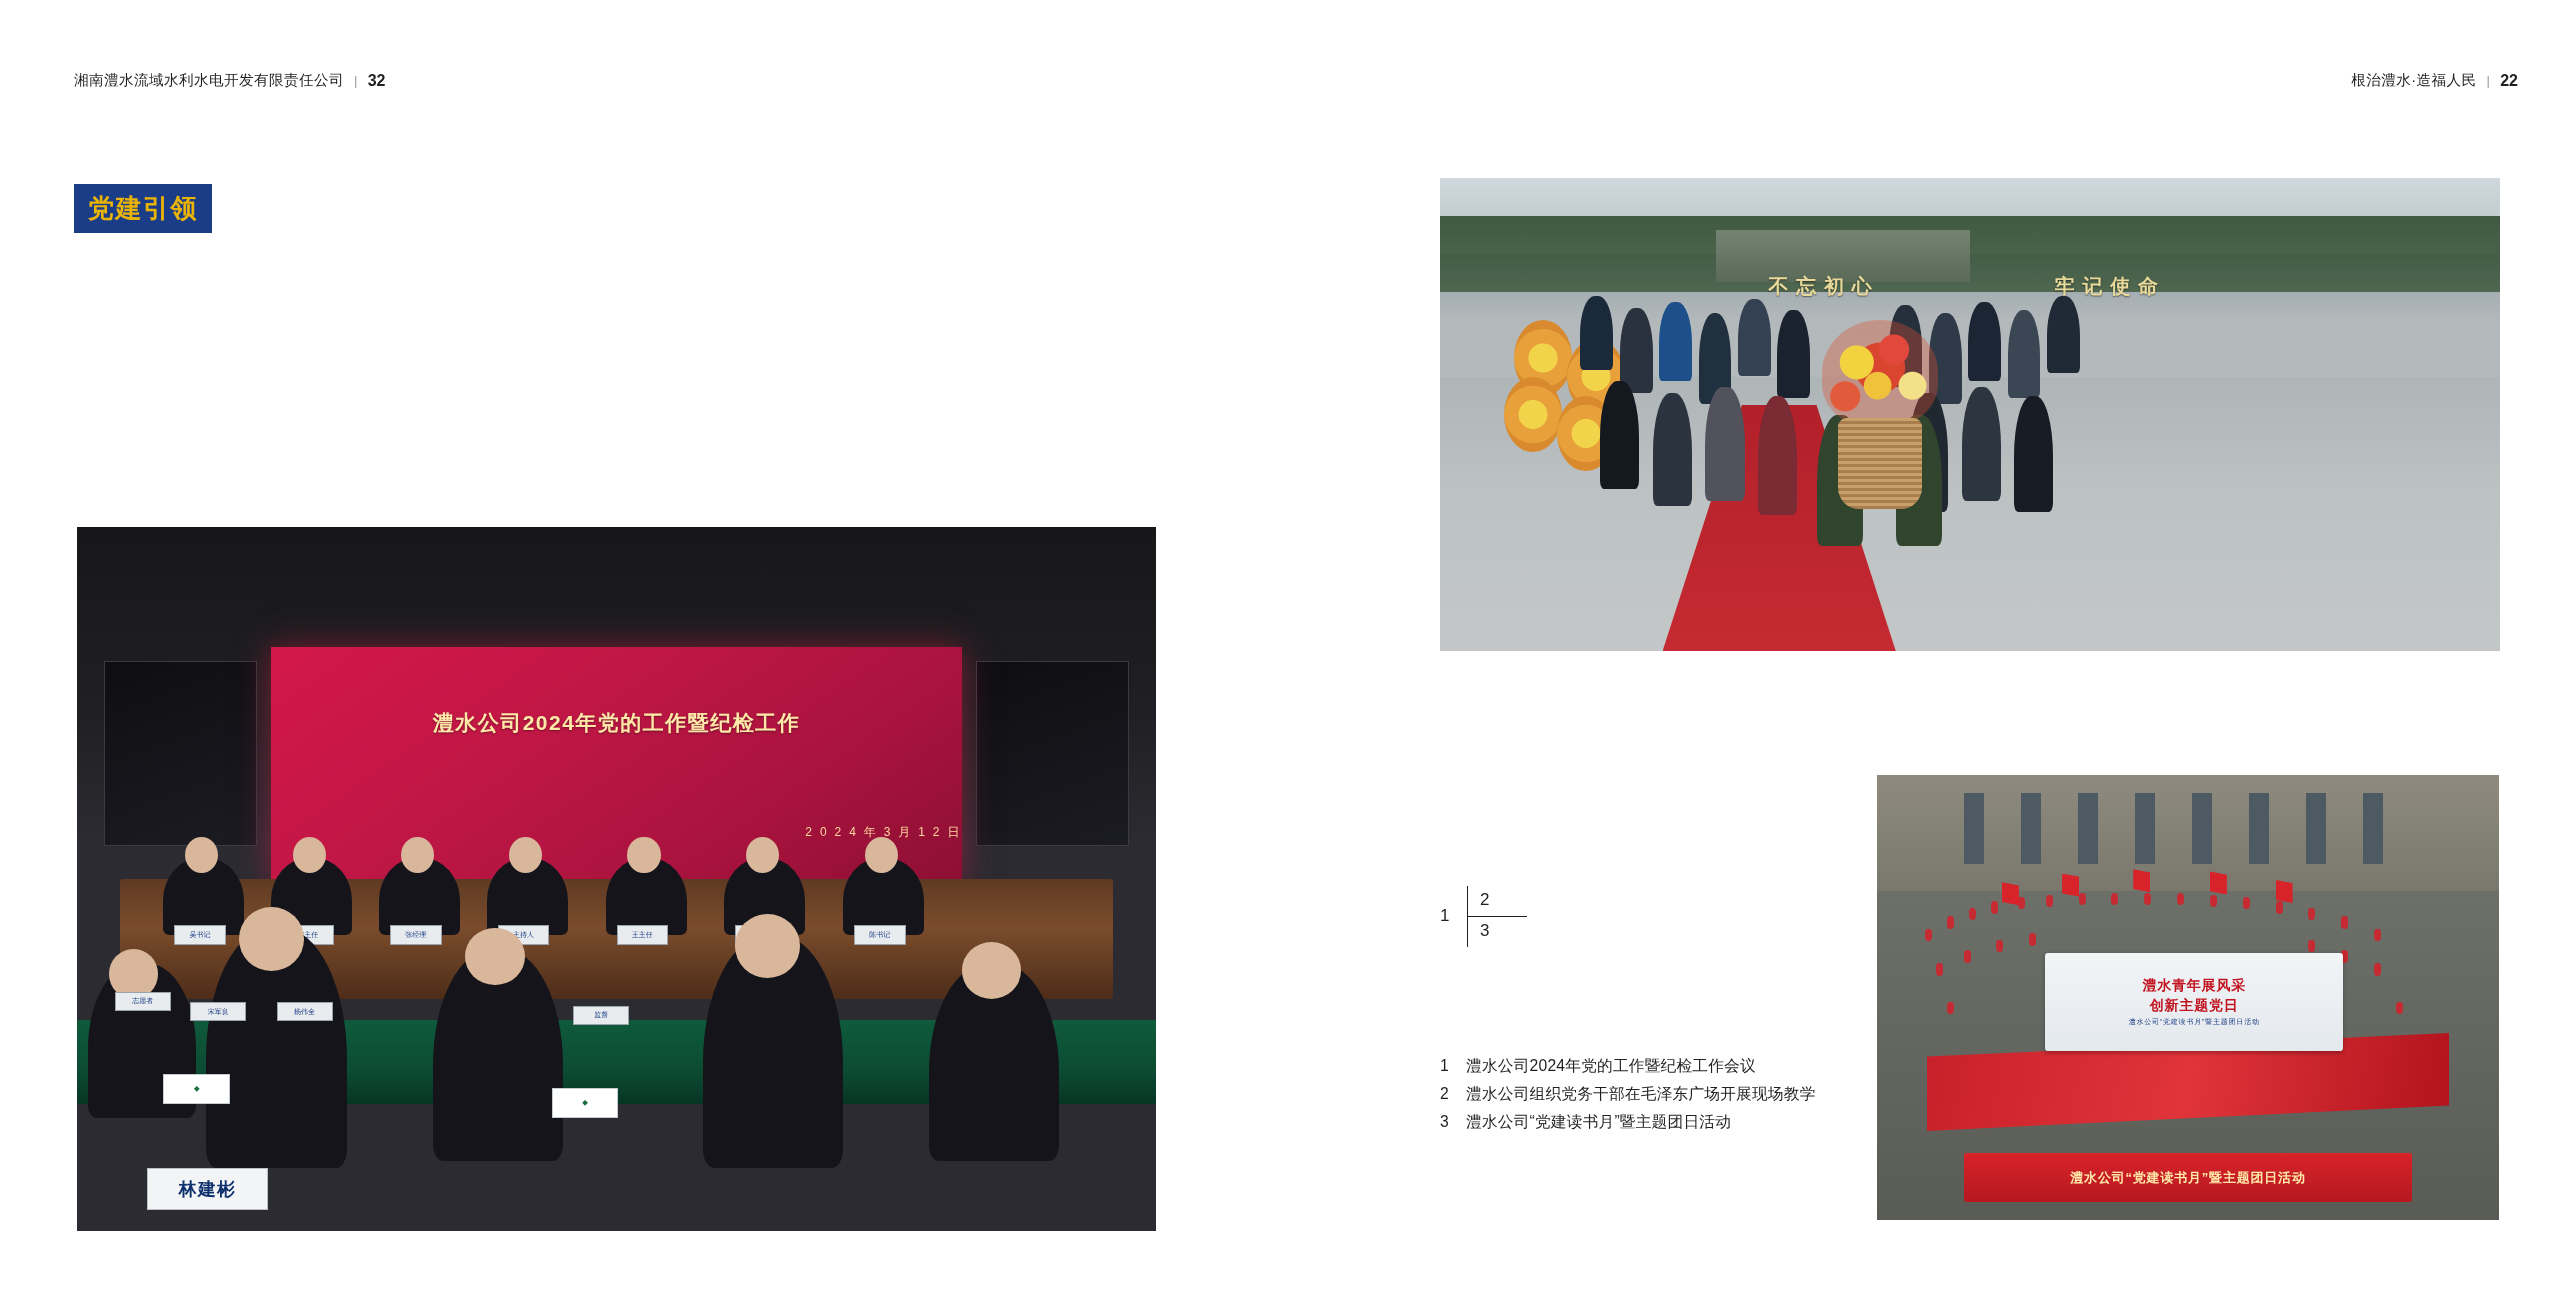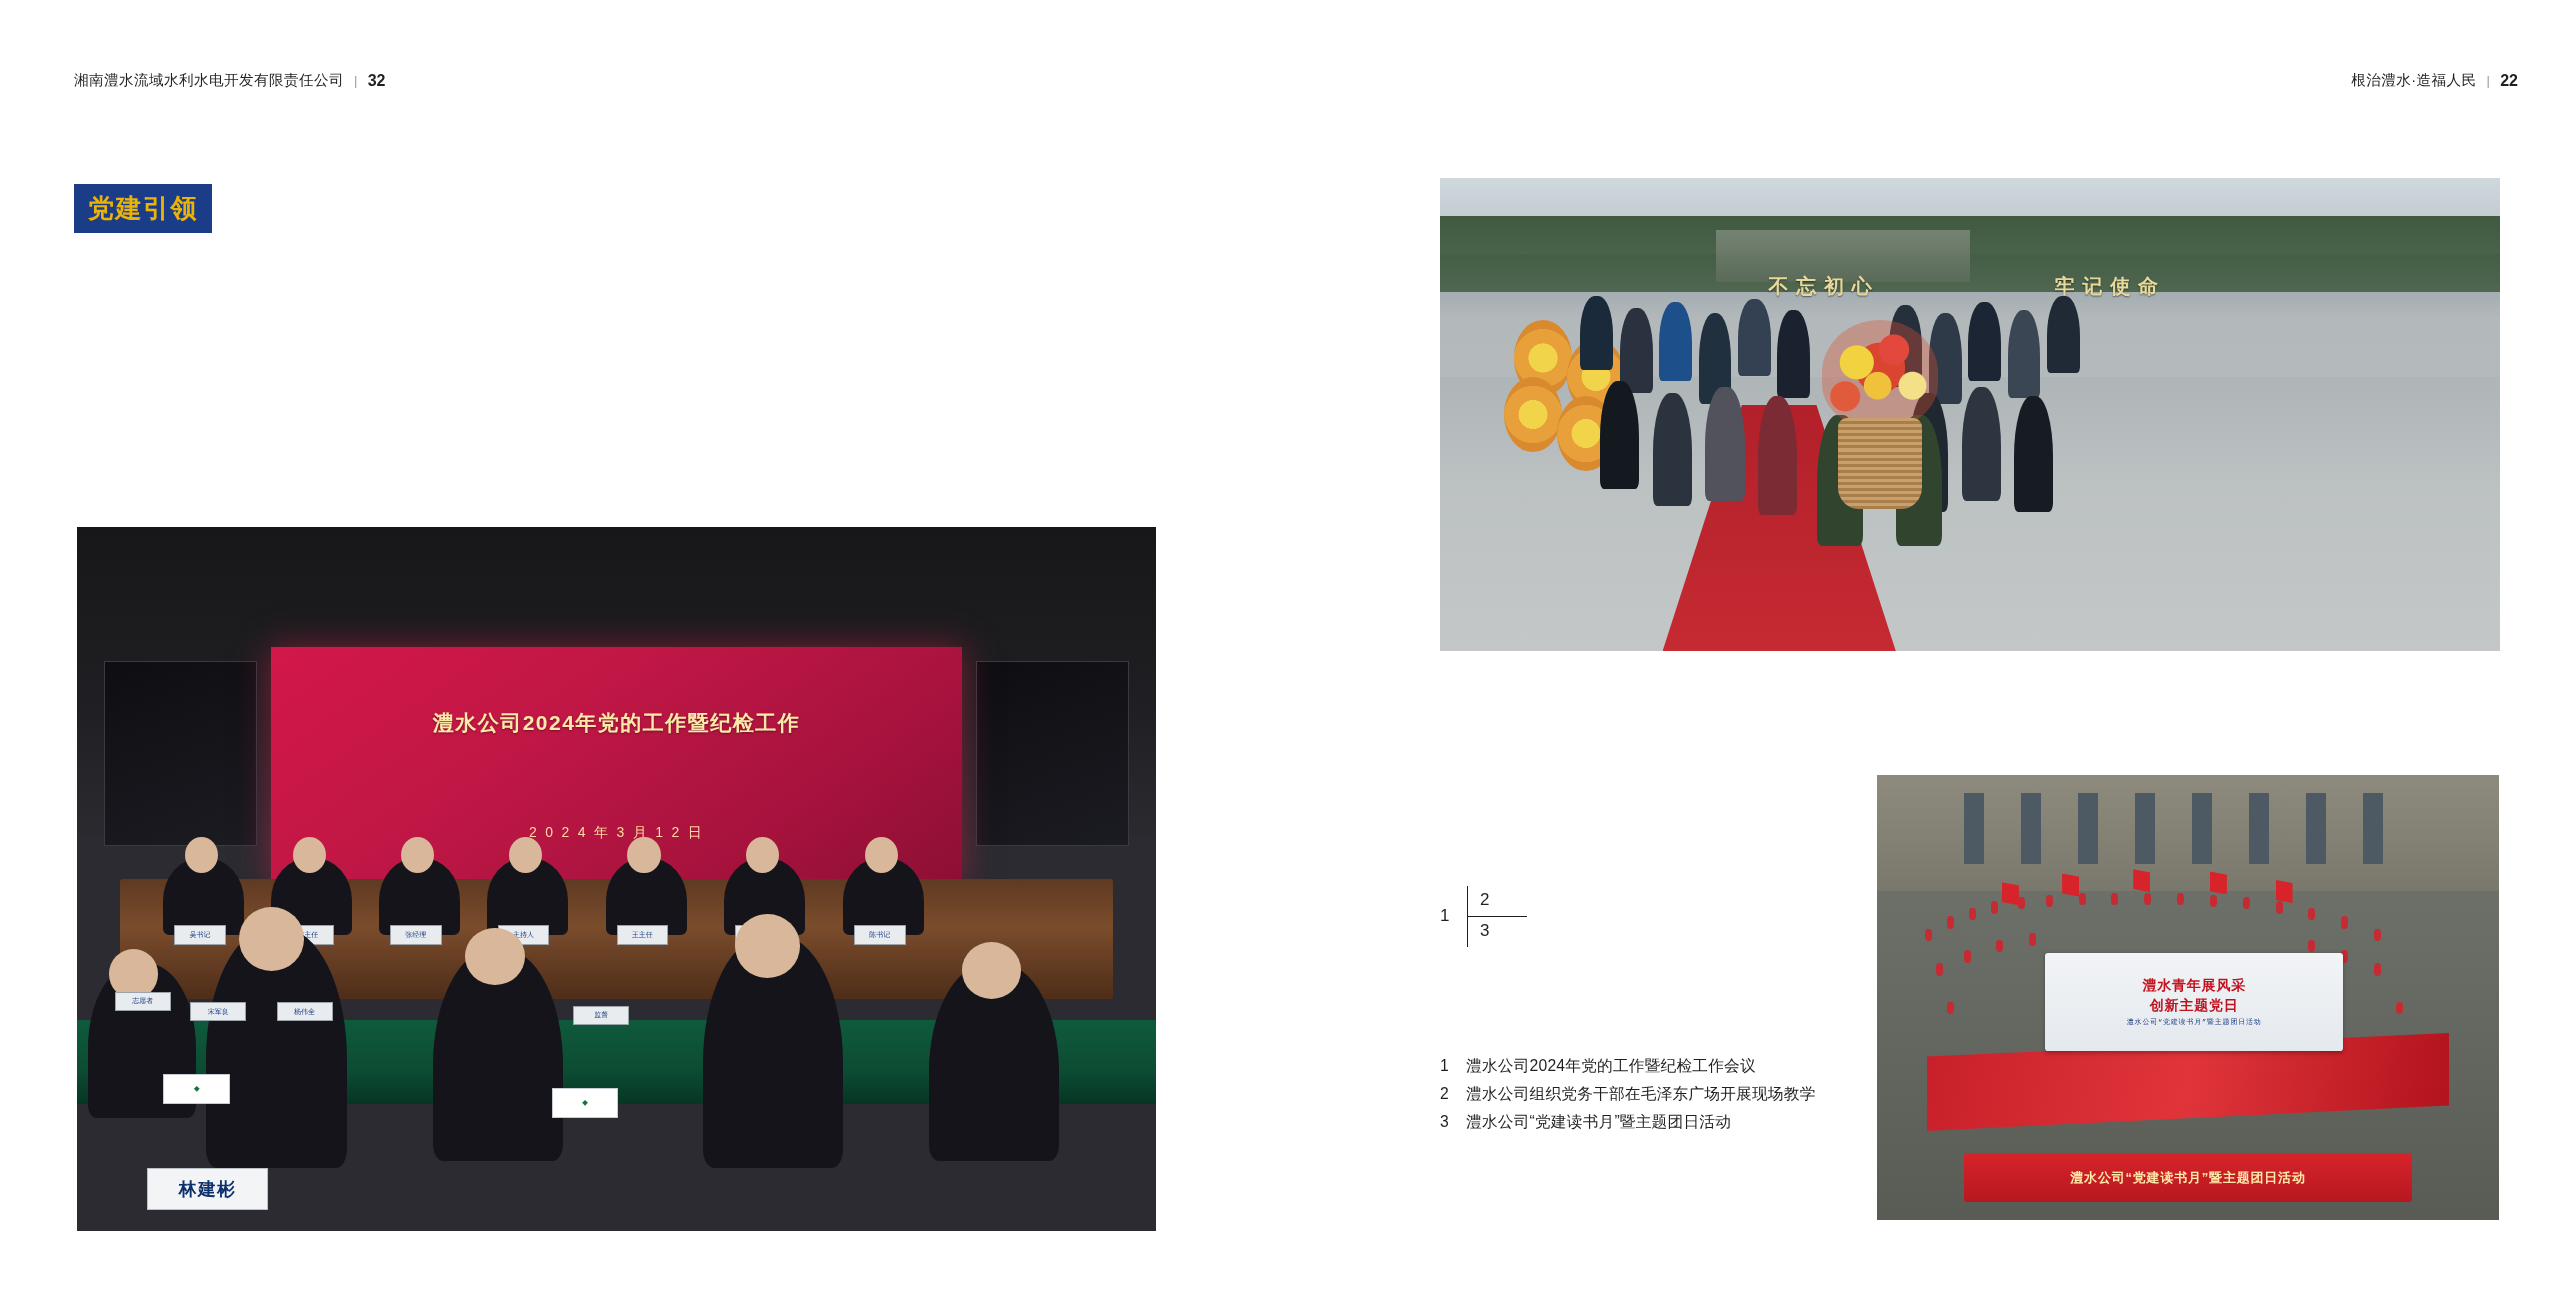--- a/index.html
+++ b/index.html
@@ -102,21 +102,21 @@
     font-size: 21px; font-weight: bold; letter-spacing: 1.5px;
     text-shadow: 0 0.8px 2.3px rgba(0,0,0,.4);
   }
   .pm-screen .title2 {
     position: absolute; left: 0; right: 0; top: 50%;
     text-align: center; color: #ffe9a8;
     font-size: 21px; font-weight: bold; letter-spacing: 18.4px;
   }
   .pm-screen .subtitle {
     position: absolute; left: 0; right: 0; top: 74%;
-    text-align: center; color: #ffd9a0; font-size: 14px; letter-spacing: 2.3px;
+    text-align: right; color: #ffd9a0; font-size: 12px; letter-spacing: 2.3px;
   }
   .pm-sidepanel-l, .pm-sidepanel-r {
     position: absolute; top: 19%; width: 14%; height: 26%;
     background: linear-gradient(160deg,#0e0e12,#1b1b22);
     border: 0.8px solid #3a3a42;
   }
   .pm-sidepanel-l { left: 2.5%; }
   .pm-sidepanel-r { right: 2.5%; }
   .pm-table-back {
     position: absolute; left: 4%; top: 50%; width: 92%; height: 17%;
@@ -228,21 +228,20 @@
   .yt-dot { position:absolute; width:7px; height:12.3px; border-radius:40%; }
   .yt-flag { position:absolute; width:17px; height:23px; background:#d8232a;
     clip-path: polygon(0 0, 100% 14%, 100% 100%, 0 86%); }
   .yt-banner {
     position:absolute; left:27%; top:40%; width:48%; height:22%;
     background: linear-gradient(to bottom,#f2f4f6,#e4e9ee);
     border-radius: 3.1px;
     display:flex; flex-direction:column; align-items:center; justify-content:center;
     gap:2.3px;
     box-shadow: 0 1.5px 4.6px rgba(0,0,0,.3);
-    font-family: Liberation Mono, monospace;
   }
   .yt-banner .l1 { color:#c1121f; font-weight:bold; font-size:14px; letter-spacing:0.8px; }
   .yt-banner .l2 { color:#c1121f; font-weight:bold; font-size:14px; letter-spacing:0.8px; }
   .yt-banner .l3 { color:#1b3c86; font-size:7px; letter-spacing:0.8px; }
   .yt-redribbon {
     position:absolute; left:8%; top:58%; width:84%; height:22%;
     background: linear-gradient(100deg,#c8202a 0%, #e0343a 50%, #b2131d 100%);
     clip-path: polygon(0 24%, 100% 0, 100% 74%, 0 100%);
   }
   .yt-bottombanner {

